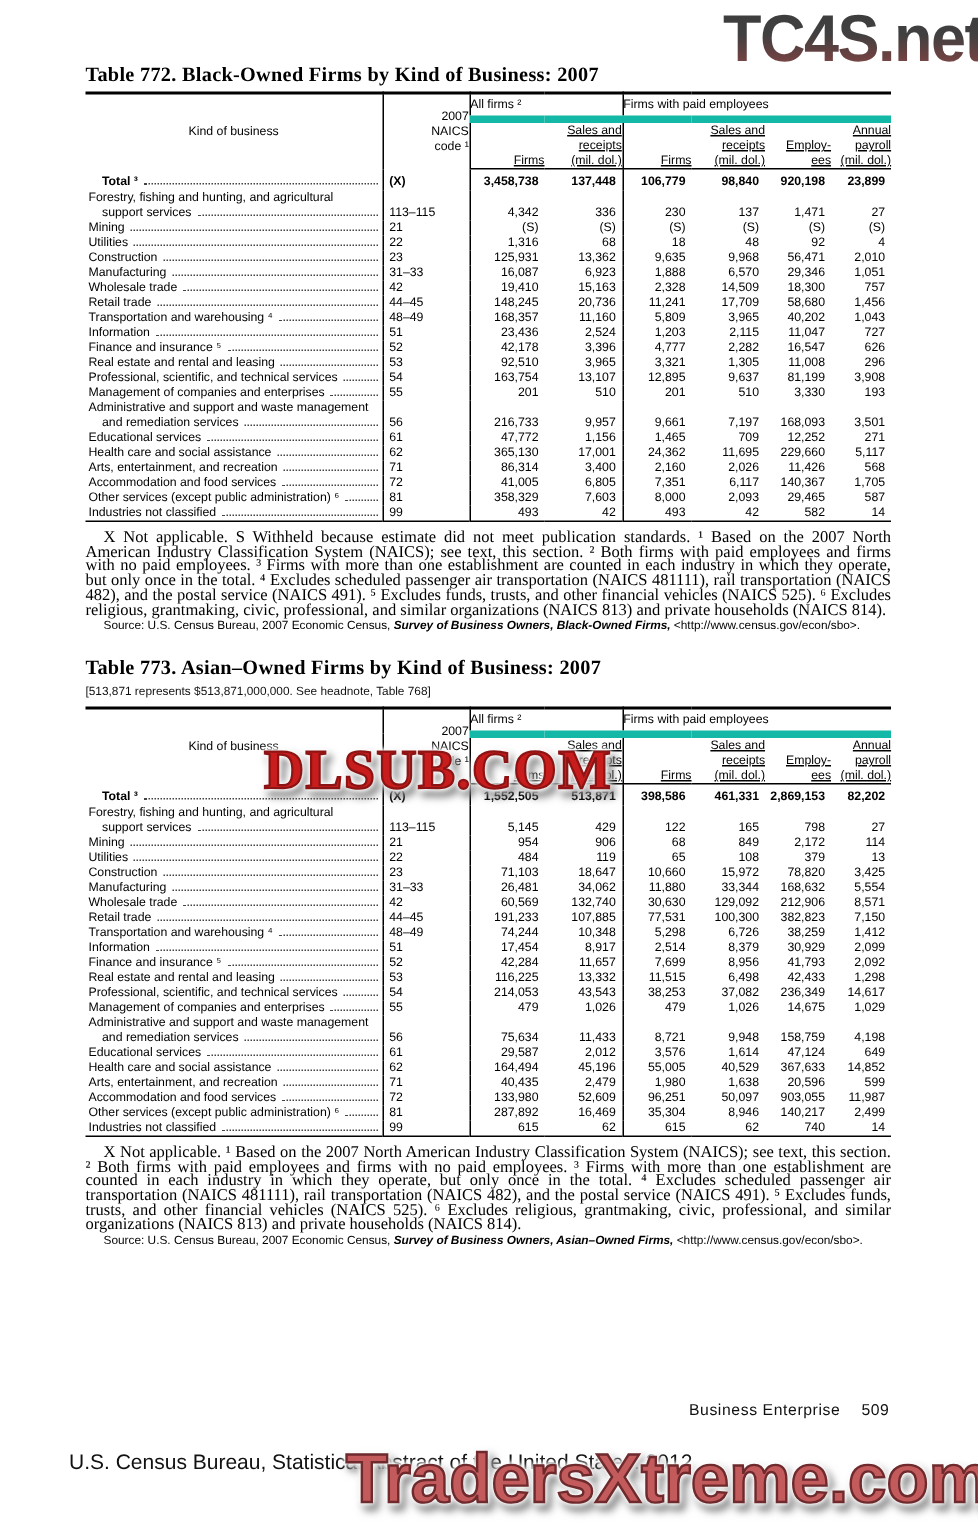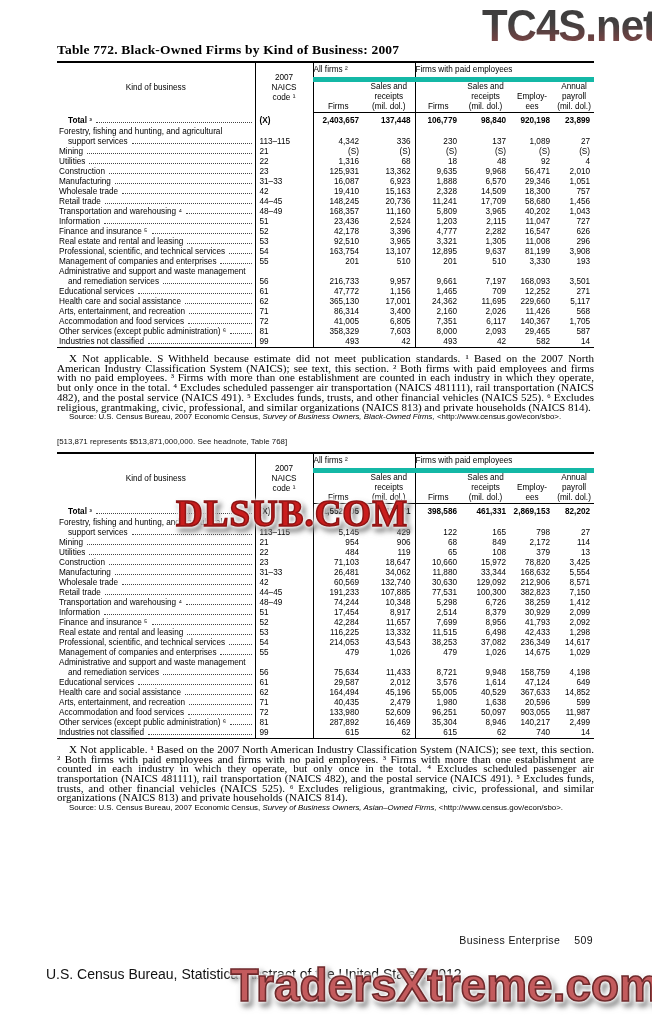--- a/index.html
+++ b/index.html
@@ -17,23 +17,23 @@
   }
   .headnote { font-size:7.9px; margin:0 0 6px 0; color:#111; }
 
   table.stat {
     width:537px; border-collapse:collapse; table-layout:fixed;
     border-top:2px solid #000; border-bottom:1.5px solid #000;
     font-size:8.2px; line-height:10px;
   }
   table.stat th { font-weight:normal; padding:0; }
   th.kob { vertical-align:middle; font-size:8.2px; }
-  th.naics { text-align:center; vertical-align:middle; white-space:pre-line; }
+  th.naics { text-align:right; vertical-align:middle; white-space:pre-line; }
   th.group { text-align:left; vertical-align:middle; height:14px; border-bottom:5px solid #14b8a6; }
-  th.colhead { text-align:center; vertical-align:bottom; white-space:pre-line; padding:2px 4px 2px 0; }
+  th.colhead { text-align:right; vertical-align:bottom; white-space:pre-line; padding:2px 4px 2px 0;text-decoration:underline; }
   tr.hdr2 th { border-bottom:1.2px solid #000; }
 
   .v1 { border-right:1px solid #000; }
   .v2 { border-right:1px solid #000; }
   .v3 { border-right:1px solid #000; }
 
   td { vertical-align:bottom; padding:0; line-height:10px; }
   td.num { text-align:right; padding-right:4px; white-space:nowrap; }
   td.code-cell { text-align:left; padding-left:4px; white-space:nowrap; }
   td.label-cell { padding-left:2px; }
@@ -44,21 +44,21 @@
   tr:first-child td { padding-top:3px; }
 
   .footnotes {
     font-size:11px; line-height:9.7px; text-align:justify;
     margin:6px 0 0 0; text-indent:12px;font-family:Liberation Serif, serif;
   }
   .source-line {
     font-size:7.9px; line-height:9.7px; text-align:left;
     margin:0 0 0 0; text-indent:12px;
   }
-  .source-line .it { font-style:italic; }
+  .source-line .it { font-style:italic;font-weight:bold; }
   .tbl-block { margin-bottom:15px; }
 
   .footer-right {
     position:absolute; top:934px; right:59px;
     font-size:10.5px; letter-spacing:0.4px; color:#111; white-space:nowrap;
   }
   .footer-right .pgnum { margin-left:14px; }
   .footer-left {
     position:absolute; top:966px; left:46px; font-size:14px; color:#111; white-space:nowrap;
   }
@@ -139,21 +139,21 @@
         </thead>
         <tbody>
             <tr class="total-row">
               <td class="label-cell v1">
                 <div class="line cont">
                   <span>Total ³</span>
                   <span class="dots"></span>
                 </div>
               </td>
               <td class="code-cell v2">(X)</td>
-              <td class="num">2,403,657</td>
+              <td class="num">3,458,738</td>
               <td class="num v3">137,448</td>
               <td class="num">106,779</td>
               <td class="num">98,840</td>
               <td class="num">920,198</td>
               <td class="num">23,899</td>
             </tr>
             <tr>
               <td class="label-cell v1">
                 <div class="line">
                   <span>Forestry, fishing and hunting, and agricultural</span>
@@ -161,21 +161,21 @@
                 <div class="line cont">
                   <span>support services</span>
                   <span class="dots"></span>
                 </div>
               </td>
               <td class="code-cell v2">113–115</td>
               <td class="num">4,342</td>
               <td class="num v3">336</td>
               <td class="num">230</td>
               <td class="num">137</td>
-              <td class="num">1,089</td>
+              <td class="num">1,471</td>
               <td class="num">27</td>
             </tr>
             <tr>
               <td class="label-cell v1">
                 <div class="line">
                   <span>Mining</span>
                   <span class="dots"></span>
                 </div>
               </td>
               <td class="code-cell v2">21</td>
@@ -460,20 +460,21 @@
               <td class="num">14</td>
             </tr>
           </tbody>
       </table>
 
       <p class="footnotes">X Not applicable. S Withheld because estimate did not meet publication standards. ¹ Based on the 2007 North American Industry Classification System (NAICS); see text, this section. ² Both firms with paid employees and firms with no paid employees. ³ Firms with more than one establishment are counted in each industry in which they operate, but only once in the total. ⁴ Excludes scheduled passenger air transportation (NAICS 481111), rail transportation (NAICS 482), and the postal service (NAICS 491). ⁵ Excludes funds, trusts, and other financial vehicles (NAICS 525). ⁶ Excludes religious, grantmaking, civic, professional, and similar organizations (NAICS 813) and private households (NAICS 814).</p>
       <p class="source-line"><span>Source: U.S. Census Bureau, 2007 Economic Census, </span><span class="it">Survey of Business Owners, Black-Owned Firms,</span><span> &lt;http://www.census.gov/econ/sbo&gt;.</span></p>
     </div>
 
     <div class="tbl-block">
+      <h1 class="tbl-title">Table 773. Asian–Owned Firms by Kind of Business: 2007</h1>
       <p class="headnote">[513,871 represents $513,871,000,000. See headnote, Table 768]</p>
 
       <table class="stat">
         <colgroup>
           <col style="width:198px">
             <col style="width:58px">
           <col style="width:50px">
             <col style="width:52px">
           <col style="width:46px">
             <col style="width:49px">

